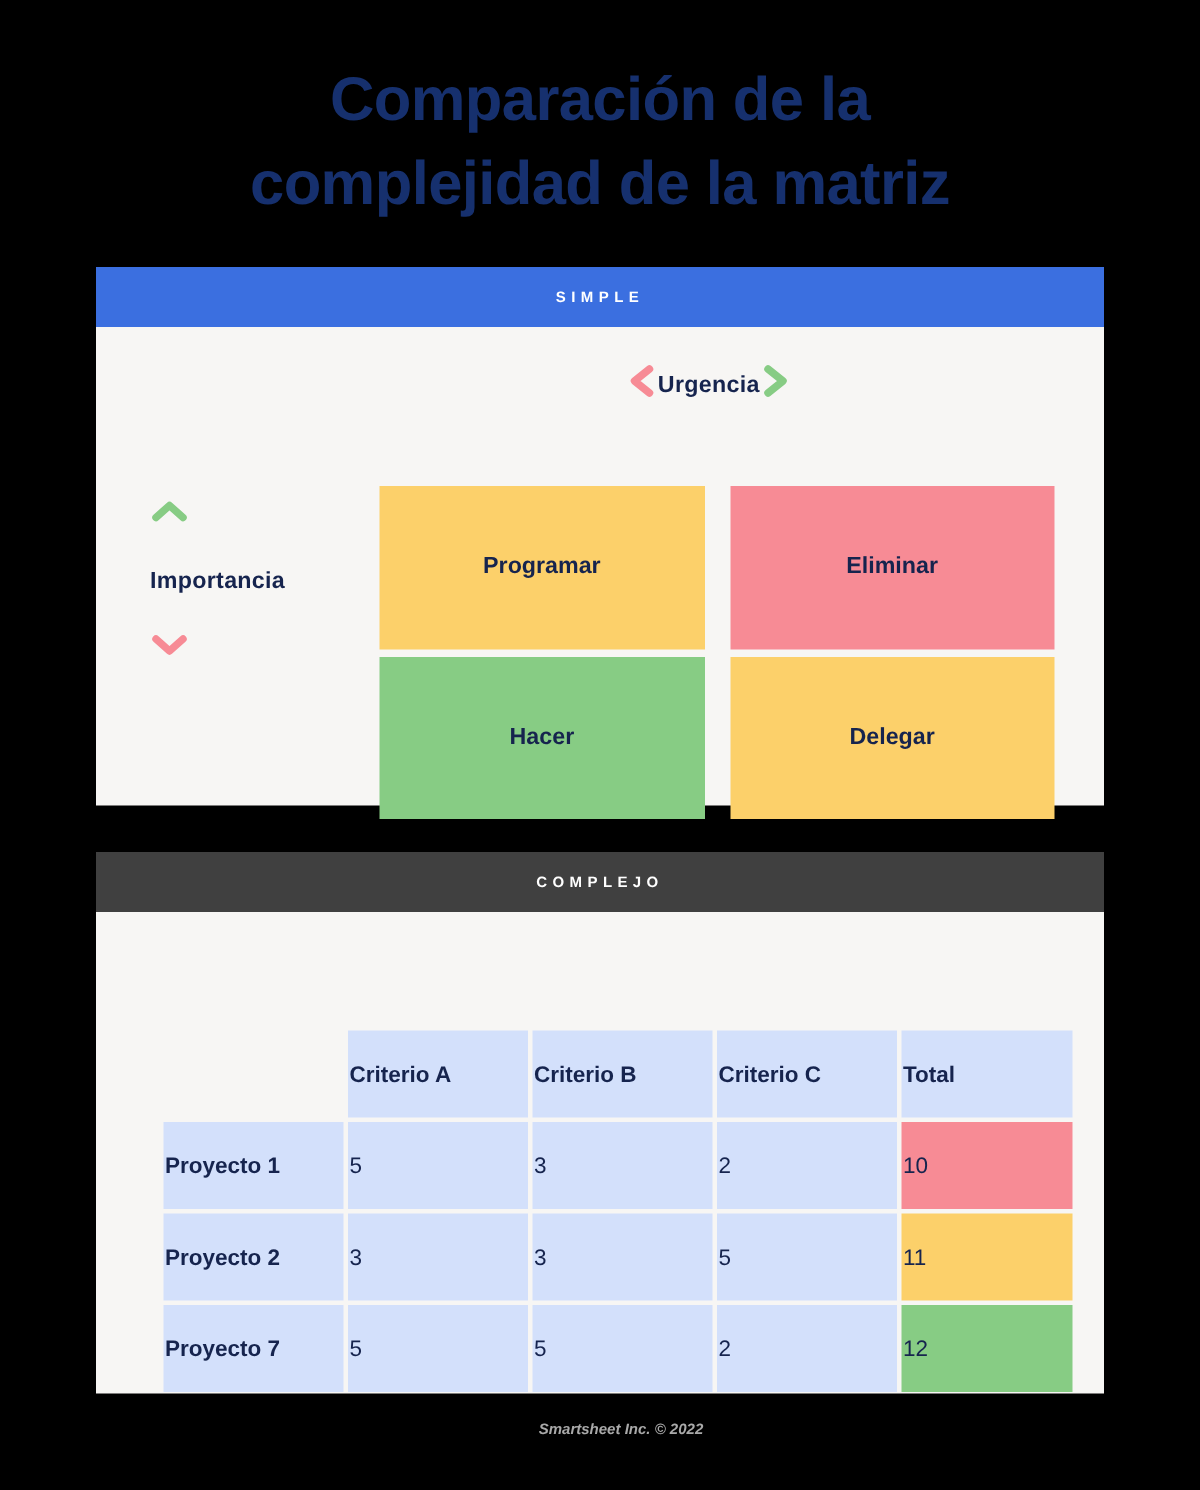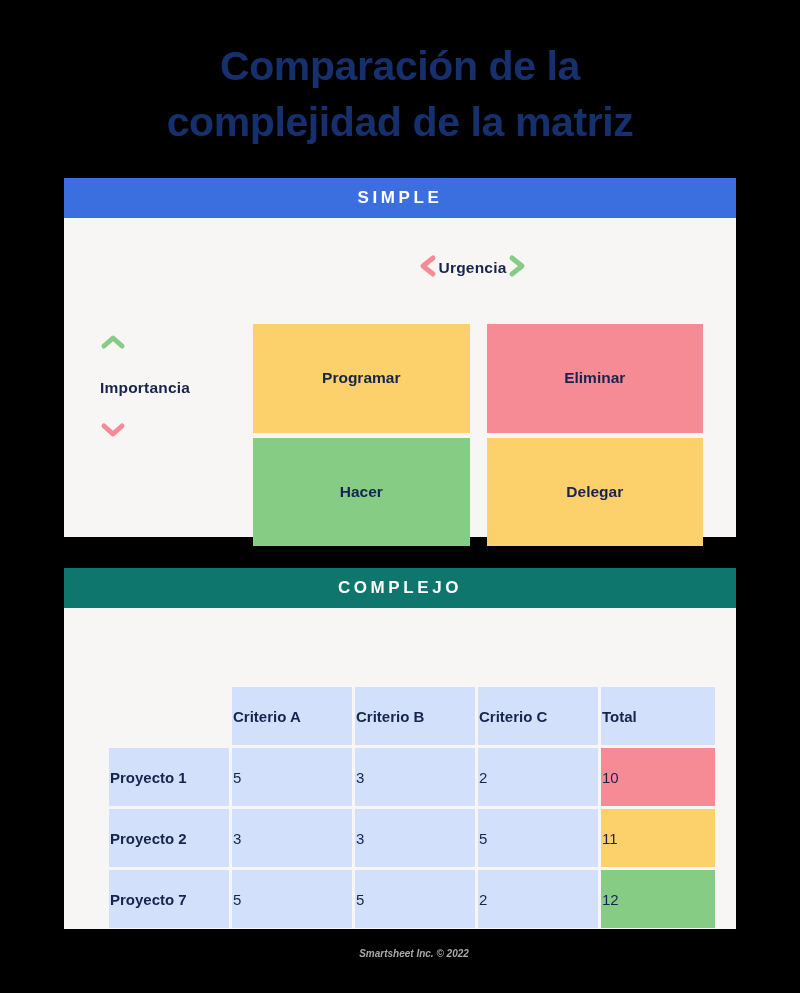--- a/index.html
+++ b/index.html
@@ -44,42 +44,41 @@
   }
   .card-simple { top: 178px; height: 359px; }
   .card-complex { top: 568px; height: 361px; }
 
   .band {
     height: 40px;
     display: flex;
     align-items: center;
     justify-content: center;
     color: #FFFFFF;
-    font-size: 17px;
+    font-size: 10px;
     font-weight: bold;
     letter-spacing: 3.6px;
   }
   .band-simple { background: #3B6FE0; }
-  .band-complex { background: #0f766e; }
+  .band-complex { background: #404040; }
 
   
   .simple-body {
     position: relative;
     height: 319px;
   }
 
   .urgencia-row {
     position: absolute;
     top: 24px;
     left: 176px;
     width: 465px;
     display: flex;
     align-items: center;
     justify-content: center;
-    margin-top: 12px;
   }
   .axis-label {
     color: #16244E;
     font-size: 15.5px;
     font-weight: bold;
     letter-spacing: 0.2px;
   }
   .chev { display: block; }
 
   .importancia-col {

